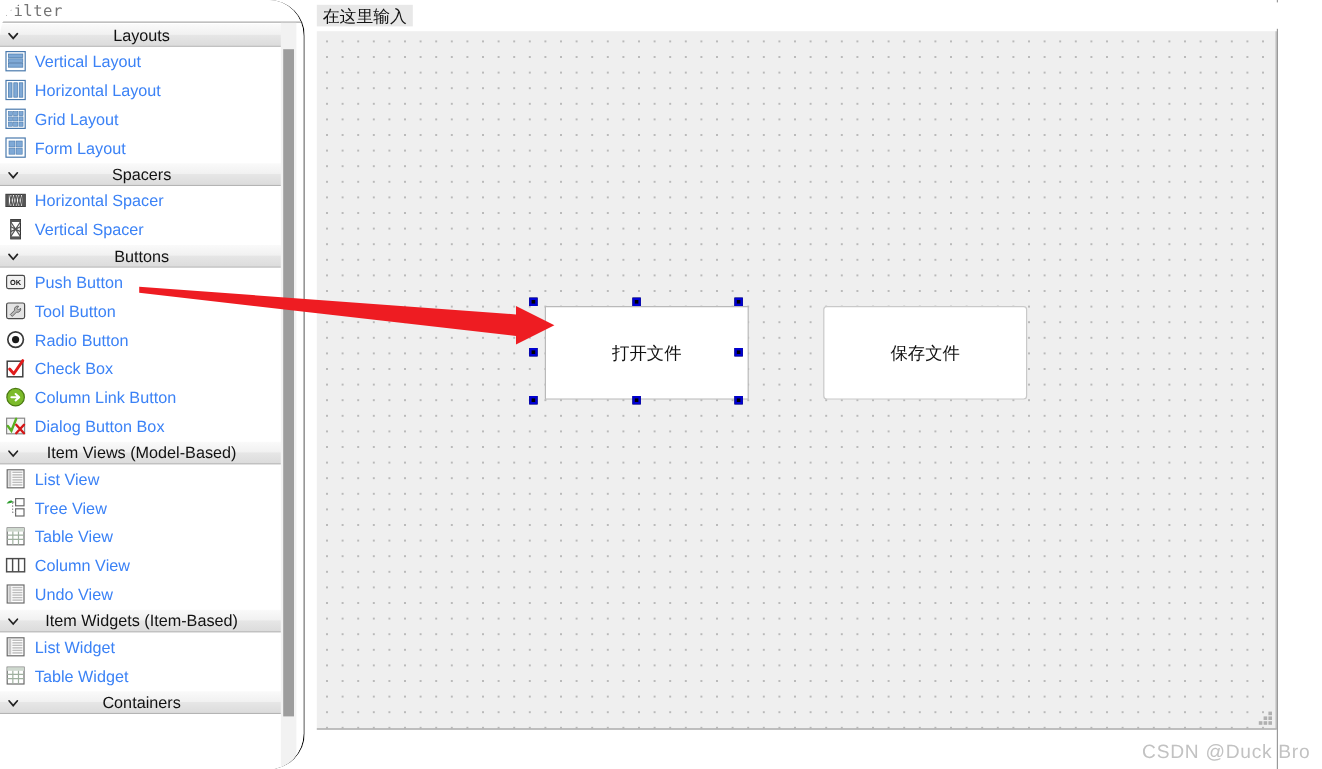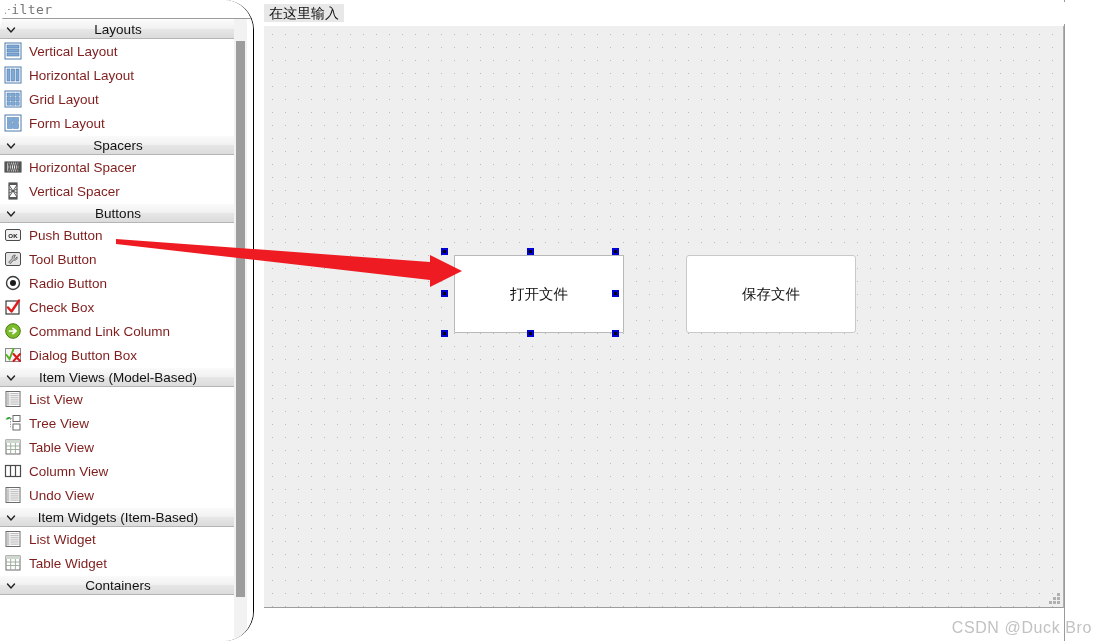--- a/index.html
+++ b/index.html
@@ -78,21 +78,21 @@
     background:#ffffff;
   }
   .row .ico{
     width:20px;height:20px;
     flex:0 0 20px;
     margin-right:6px;
     display:flex;align-items:center;justify-content:center;
   }
   .row .lbl{
     font-size:13.5px;
-    color:#7f1d1d;
+    color:#3b82f6;
     white-space:nowrap;
   }
 
   
   #wb-scroll-track{
     position:absolute;right:6px;top:19px;width:13px;height:622px;
     background:#f2f2f2;
   }
   #wb-scroll-thumb{
     position:absolute;right:8px;top:41px;width:9px;height:556px;
@@ -334,21 +334,21 @@
         </span>
         <span class="lbl">Check Box</span>
       </div>
       <div class="row">
         <span class="ico">
           <svg width="18" height="18" viewBox="0 0 18 18">
             <circle cx="9" cy="9" r="7.3" fill="#7cbb2a" stroke="#4b7a13" stroke-width="1"></circle>
             <path d="M5.5 9 H11 M9 6.3 L12 9 L9 11.7" stroke="#fff" stroke-width="1.7" fill="none" stroke-linecap="round" stroke-linejoin="round"></path>
           </svg>
         </span>
-        <span class="lbl">Command Link Column</span>
+        <span class="lbl">Column Link Button</span>
       </div>
       <div class="row">
         <span class="ico">
           <svg width="18" height="18" viewBox="0 0 18 18">
             <rect x="1.5" y="2.5" width="15" height="13" fill="#f4f4f4" stroke="#8a8a8a"></rect>
             <path d="M2.5 9 L5.5 13 L9.5 3" stroke="#59b022" stroke-width="2" fill="none" stroke-linecap="round"></path>
             <path d="M9.5 8 L16 15 M16 8 L9.5 15" stroke="#d51717" stroke-width="2" fill="none" stroke-linecap="round"></path>
           </svg>
         </span>
         <span class="lbl">Dialog Button Box</span>

